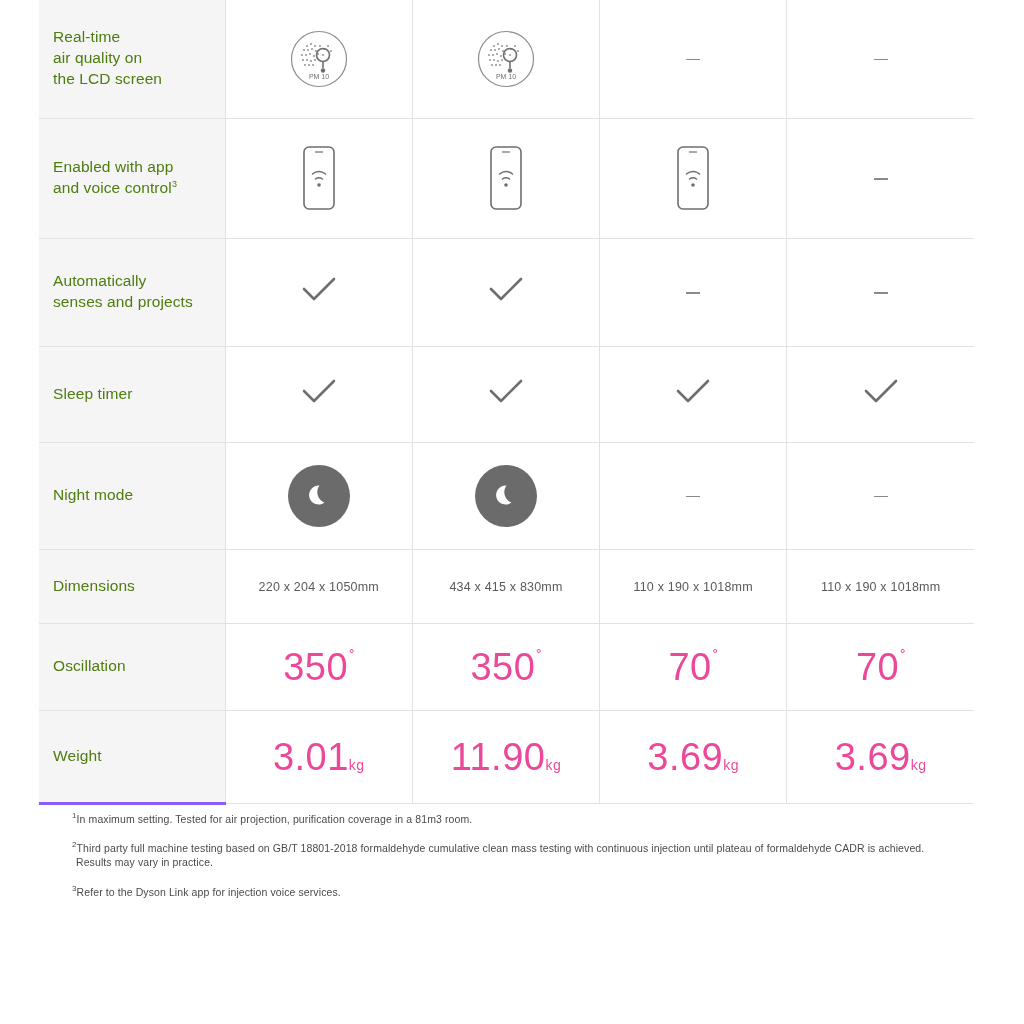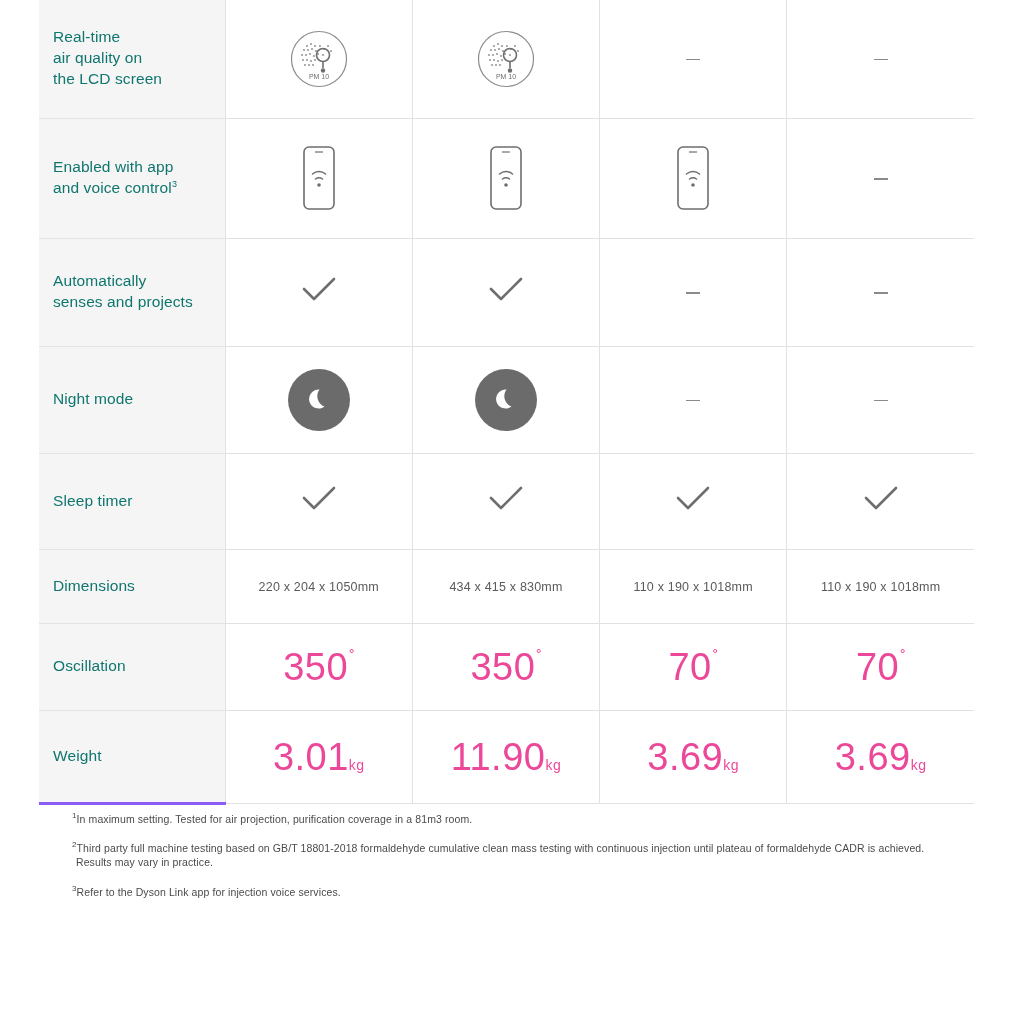--- a/index.html
+++ b/index.html
@@ -32,21 +32,21 @@
     vertical-align: middle;
     padding: 16px;
     background: #ffffff;
   }
   .table tr td.label-cell {
     background: #f5f5f5;
     border-right: 1px solid #e2e2e2;
     padding: 0 14px 0 14px;
     font-size: 15.5px;
     line-height: 1.35;
-    color: #0f766e;
+    color: #4d7c0f;
     font-weight: 400;
     letter-spacing: 0.1px;
   }
   .table td.value-cell {
     border-right: 1px solid #e2e2e2;
     text-align: center;
     color: #555;
   }
   .table td.value-cell.last { border-right: none; }
 
@@ -308,20 +308,54 @@
           </span>
         </td>
         <td class="value-cell">
           <span class="dash"></span>
         </td>
         <td class="value-cell last">
           <span class="dash"></span>
         </td>
       </tr>
 
+      <tr style="height:96px;">
+        <td class="label-cell">
+          <div>Sleep timer</div>
+        </td>
+        <td class="value-cell">
+          <span class="check">
+            <svg width="34" height="26" viewBox="0 0 34 26">
+                <path d="M2 12 L12 22 L32 2" fill="none" stroke="#6e6e6e" stroke-width="2.6" stroke-linecap="round" stroke-linejoin="round"></path>
+              </svg>
+          </span>
+        </td>
+        <td class="value-cell">
+          <span class="check">
+            <svg width="34" height="26" viewBox="0 0 34 26">
+                <path d="M2 12 L12 22 L32 2" fill="none" stroke="#6e6e6e" stroke-width="2.6" stroke-linecap="round" stroke-linejoin="round"></path>
+              </svg>
+          </span>
+        </td>
+        <td class="value-cell">
+          <span class="check">
+            <svg width="34" height="26" viewBox="0 0 34 26">
+                <path d="M2 12 L12 22 L32 2" fill="none" stroke="#6e6e6e" stroke-width="2.6" stroke-linecap="round" stroke-linejoin="round"></path>
+              </svg>
+          </span>
+        </td>
+        <td class="value-cell last">
+          <span class="check">
+            <svg width="34" height="26" viewBox="0 0 34 26">
+                <path d="M2 12 L12 22 L32 2" fill="none" stroke="#6e6e6e" stroke-width="2.6" stroke-linecap="round" stroke-linejoin="round"></path>
+              </svg>
+          </span>
+        </td>
+      </tr>
+
       <tr style="height:107px;">
         <td class="label-cell">
           <div>Night mode</div>
         </td>
         <td class="value-cell">
           <span class="moon-circle">
             <svg width="30" height="30" viewBox="0 0 30 30">
                 <path d="M20.5 21.5 A9.5 9.5 0 1 1 15.5 4.6 A11 11 0 0 0 20.5 21.5 Z" fill="#ffffff"></path>
               </svg>
           </span>
@@ -331,54 +365,20 @@
             <svg width="30" height="30" viewBox="0 0 30 30">
                 <path d="M20.5 21.5 A9.5 9.5 0 1 1 15.5 4.6 A11 11 0 0 0 20.5 21.5 Z" fill="#ffffff"></path>
               </svg>
           </span>
         </td>
         <td class="value-cell">
           <span class="dash"></span>
         </td>
         <td class="value-cell last">
           <span class="dash"></span>
-        </td>
-      </tr>
-
-      <tr style="height:96px;">
-        <td class="label-cell">
-          <div>Sleep timer</div>
-        </td>
-        <td class="value-cell">
-          <span class="check">
-            <svg width="34" height="26" viewBox="0 0 34 26">
-                <path d="M2 12 L12 22 L32 2" fill="none" stroke="#6e6e6e" stroke-width="2.6" stroke-linecap="round" stroke-linejoin="round"></path>
-              </svg>
-          </span>
-        </td>
-        <td class="value-cell">
-          <span class="check">
-            <svg width="34" height="26" viewBox="0 0 34 26">
-                <path d="M2 12 L12 22 L32 2" fill="none" stroke="#6e6e6e" stroke-width="2.6" stroke-linecap="round" stroke-linejoin="round"></path>
-              </svg>
-          </span>
-        </td>
-        <td class="value-cell">
-          <span class="check">
-            <svg width="34" height="26" viewBox="0 0 34 26">
-                <path d="M2 12 L12 22 L32 2" fill="none" stroke="#6e6e6e" stroke-width="2.6" stroke-linecap="round" stroke-linejoin="round"></path>
-              </svg>
-          </span>
-        </td>
-        <td class="value-cell last">
-          <span class="check">
-            <svg width="34" height="26" viewBox="0 0 34 26">
-                <path d="M2 12 L12 22 L32 2" fill="none" stroke="#6e6e6e" stroke-width="2.6" stroke-linecap="round" stroke-linejoin="round"></path>
-              </svg>
-          </span>
         </td>
       </tr>
 
       <tr style="height:74px;">
         <td class="label-cell">
           <div>Dimensions</div>
         </td>
         <td class="value-cell">
           <span class="dim-text">220 x 204 x 1050mm</span>
         </td>

